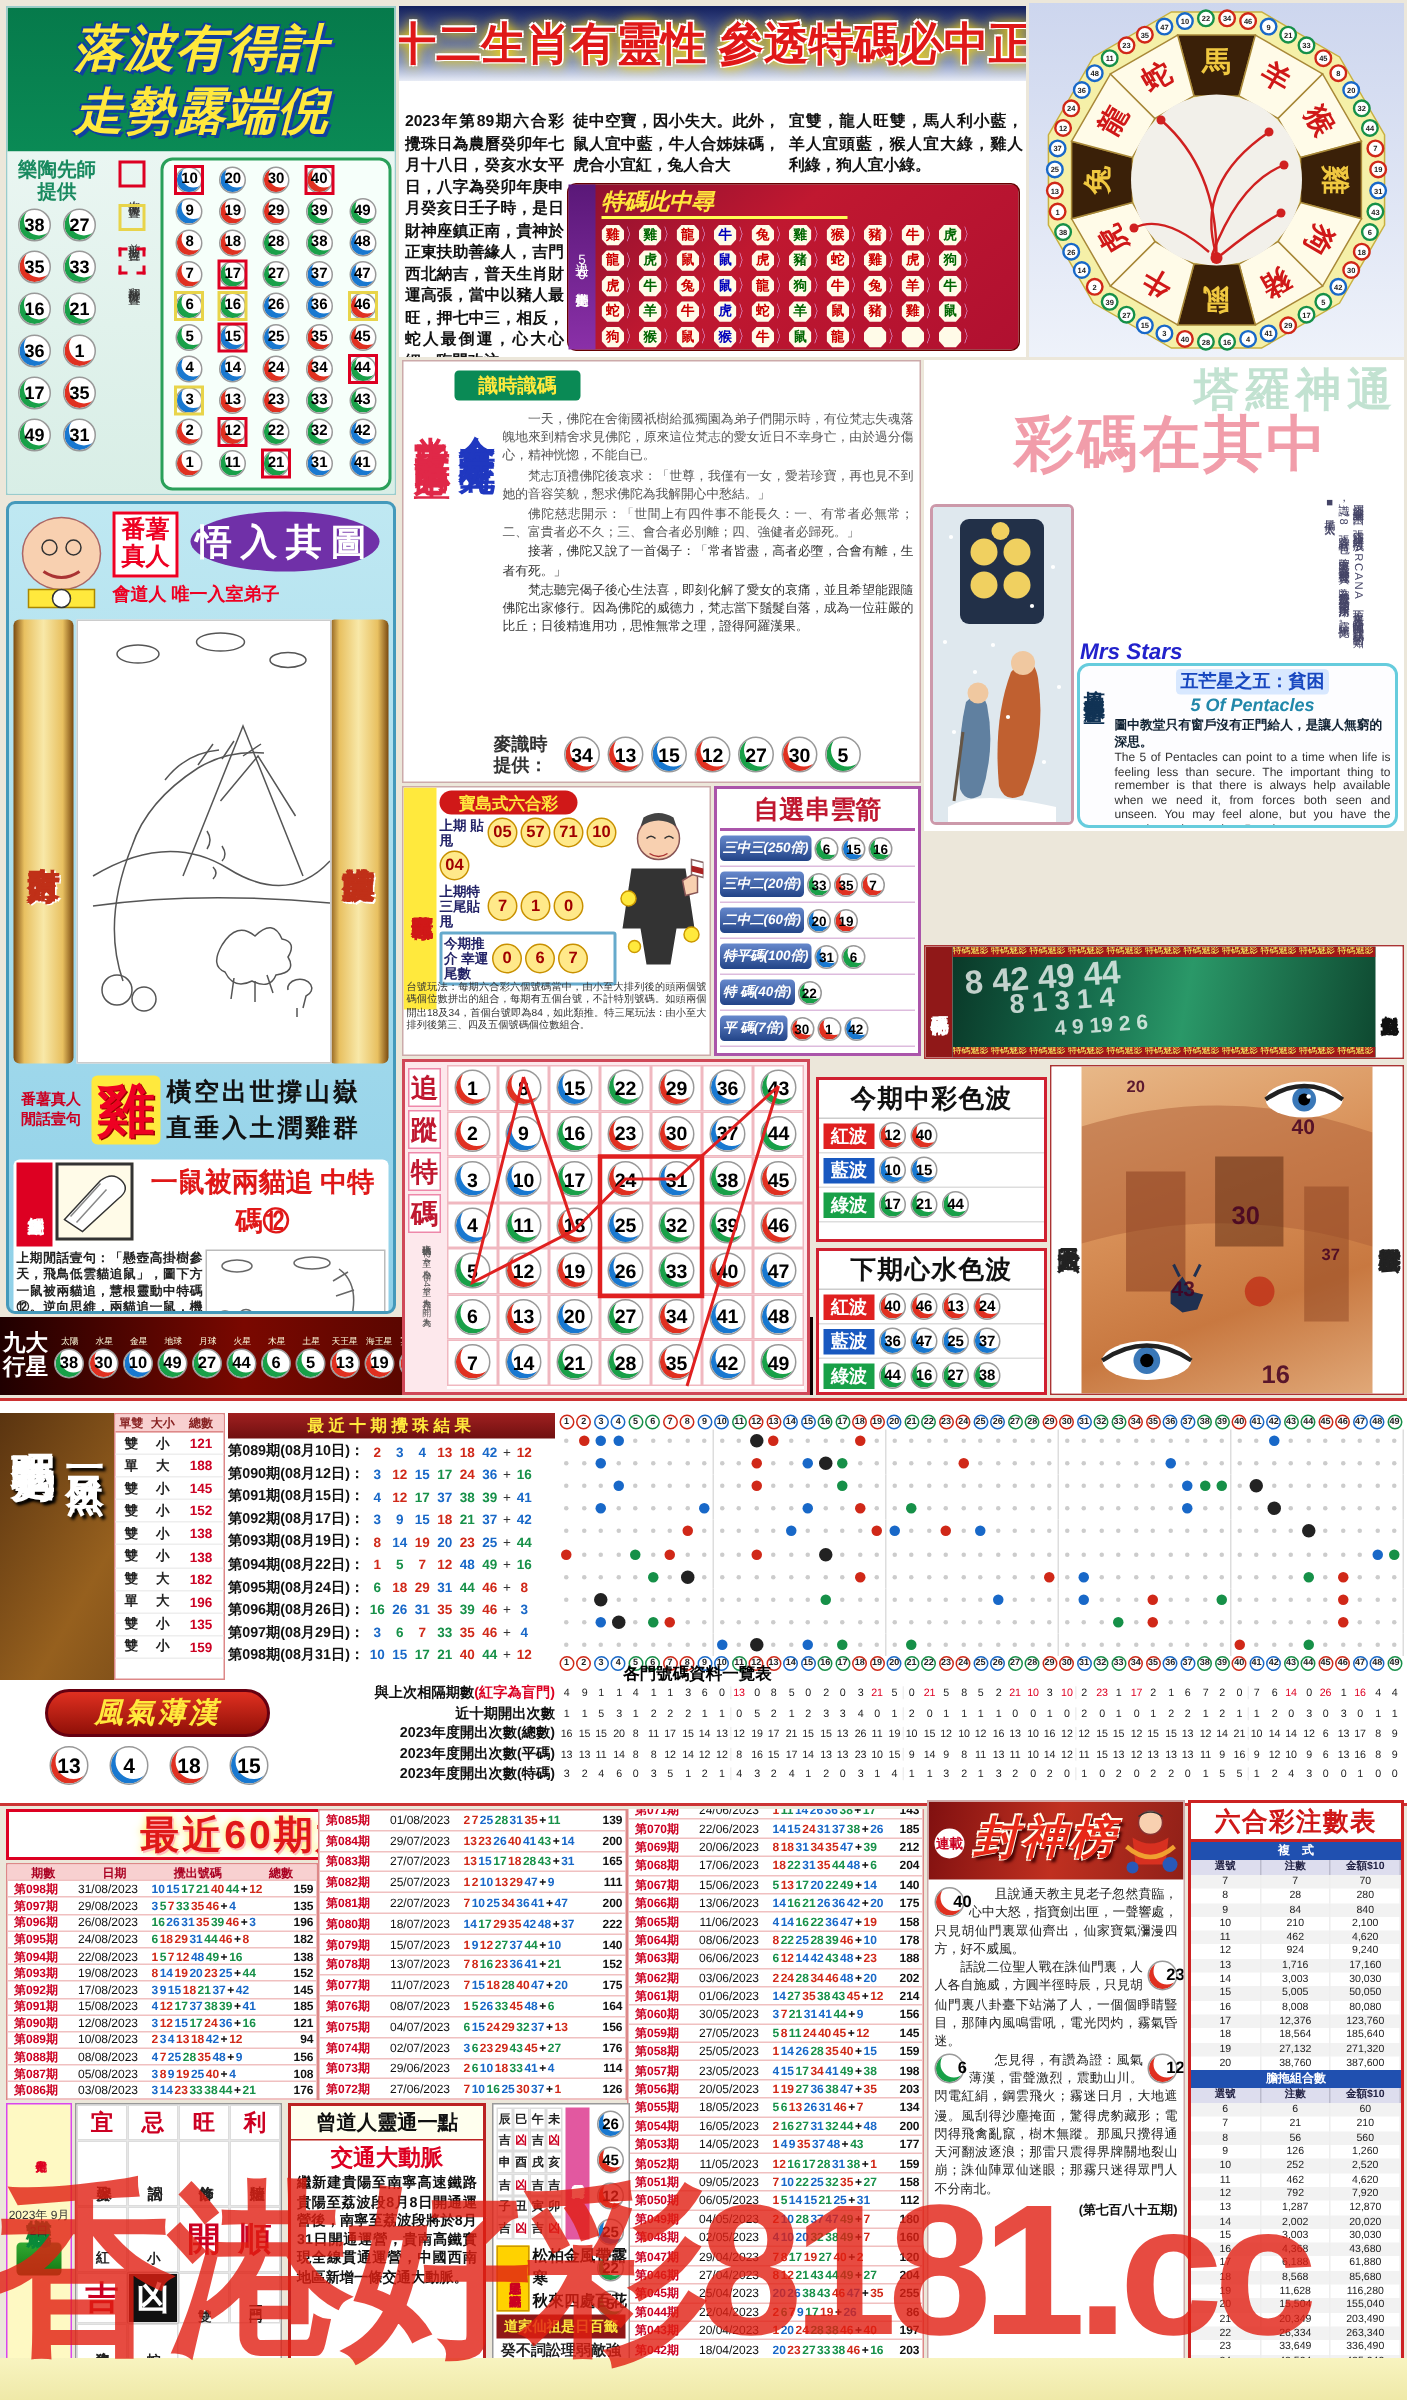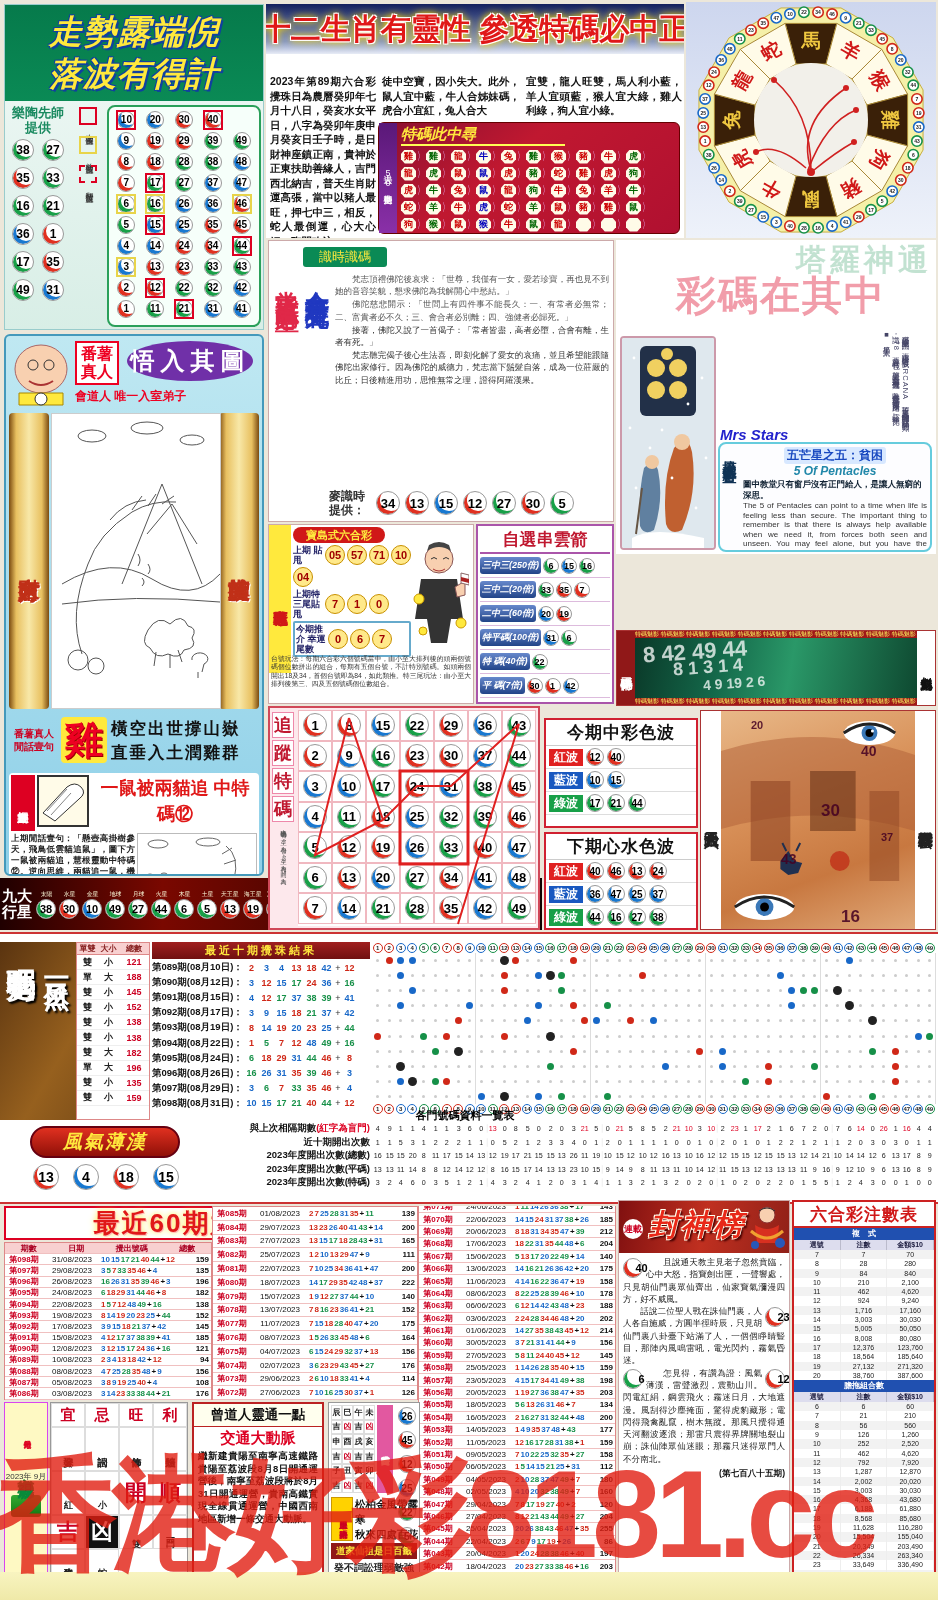--- a/index.html
+++ b/index.html
@@ -69,21 +69,21 @@
 #lp-last-pic{position:absolute;left:128px;top:60px;right:2px;bottom:2px;background:#fff;border:1px solid #bbb}
 
 #planets{left:0;top:878px;width:542px;height:52px;background:linear-gradient(90deg,#200000,#7a0800 30%,#3a0400 70%,#100000);display:flex;align-items:center}
 #planets-title{width:34px;font-size:15px;font-weight:900;color:#fff;line-height:16px;text-align:center;flex:none}
 #planets-row{flex:1;display:flex;align-items:flex-end;gap:3px;padding:0 2px}
 .planet{display:flex;flex-direction:column;align-items:center;flex:none}
 .planet .lb{font-size:6.5px;color:#ffd;white-space:nowrap;transform:scale(.9)}
 #planets-right{width:30px;font-size:13px;font-weight:900;color:#ffe93d;line-height:14px;text-align:center;flex:none}
 
 #shishi{left:268px;top:240px;width:346px;height:282px;background:#fff;border:1px solid #caa;padding:3px}
-#shishi-badge{position:absolute;left:34px;top:6px;width:84px;height:20px;background:#0a8a55;color:#ffe93d;font-weight:400;font-size:13px;display:flex;align-items:center;justify-content:center;border-radius:3px}
+#shishi-badge{position:absolute;left:34px;top:6px;width:84px;height:20px;background:#0a8a55;color:#ffe93d;font-weight:700;font-size:13px;display:flex;align-items:center;justify-content:center;border-radius:3px}
 .bigvrt{position:absolute;writing-mode:vertical-rl;text-orientation:upright;font-weight:900;line-height:1}
 #shishi-txt{position:absolute;left:66px;top:32px;right:4px;bottom:40px;font-size:8.5px;line-height:12.2px;color:#555;text-align:justify}
 #shishi-txt p{text-indent:2em;margin-bottom:1px}
 #shishi-foot{position:absolute;left:60px;bottom:4px;right:2px;display:flex;align-items:center;gap:3px}
 #shishi-foot .lb{font-size:12px;font-weight:900;color:#333;width:44px;line-height:14px}
 
 #laofeng{left:268px;top:524px;width:206px;height:180px;background:#fff;border:1px solid #caa}
 #lf-side{position:absolute;left:0;top:0;width:22px;height:148px;background:#ffe93d;display:flex;align-items:center;justify-content:center}
 #lf-side .t{writing-mode:vertical-rl;text-orientation:upright;font-size:15px;font-weight:900;color:#d01818}
 #lf-badge{position:absolute;left:24px;top:2px;width:92px;height:16px;background:#d01818;color:#ffe93d;font-size:11px;font-weight:900;display:flex;align-items:center;justify-content:center;border-radius:8px}
@@ -249,22 +249,22 @@
 #watermark{position:absolute;left:-6px;top:1434px;width:960px;font-size:124px;font-weight:900;color:rgba(225,30,18,.80);white-space:nowrap;letter-spacing:-6px;z-index:50;line-height:160px;pointer-events:none;font-family:"Liberation Sans","DejaVu Sans",sans-serif}
 svg{display:block}
 </style>
 </head>
 <body>
 
 <div class="page">
 
   <div class="sec" id="tl">
     <div id="tl-head">
+      <div>落波有得計</div>
       <div>走勢露端倪</div>
-      <div>落波有得計</div>
     </div>
     <div id="tl-body">
       <div id="tl-provider">樂陶先師 提供</div>
       <div id="tl-pairs">
           <span class="ball g s22">38</span>
           <span class="ball g s22">27</span>
           <span class="ball r s22">35</span>
           <span class="ball g s22">33</span>
           <span class="ball g s22">16</span>
           <span class="ball g s22">21</span>
@@ -873,20 +873,21 @@
         </div>
       </div>
     <div id="planets-right">觀星探碼</div>
   </div>
 
   <div class="sec" id="shishi">
     <div id="shishi-badge">識時識碼</div>
     <div class="bigvrt" style="left:6px;top:30px;font-size:24px;color:#e02848;letter-spacing:3px;height:250px">常者皆盡高必墮</div>
     <div class="bigvrt" style="left:36px;top:30px;font-size:24px;color:#2038c0;letter-spacing:3px;height:250px">合會有離生有死</div>
     <div id="shishi-txt">
+        <p>一天，佛陀在舍衛國祇樹給孤獨園為弟子們開示時，有位梵志失魂落魄地來到精舍求見佛陀，原來這位梵志的愛女近日不幸身亡，由於過分傷心，精神恍惚，不能自已。</p>
         <p>梵志頂禮佛陀後哀求：「世尊，我僅有一女，愛若珍寶，再也見不到她的音容笑貌，懇求佛陀為我解開心中愁結。」</p>
         <p>佛陀慈悲開示：「世間上有四件事不能長久：一、有常者必無常；二、富貴者必不久；三、會合者必別離；四、強健者必歸死。」</p>
         <p style="color: rgb(51, 51, 51);">接著，佛陀又說了一首偈子：「常者皆盡，高者必墮，合會有離，生者有死。」</p>
         <p style="color: rgb(51, 51, 51);">梵志聽完偈子後心生法喜，即刻化解了愛女的哀痛，並且希望能跟隨佛陀出家修行。因為佛陀的威德力，梵志當下鬚髮自落，成為一位莊嚴的比丘；日後精進用功，思惟無常之理，證得阿羅漢果。</p>
       </div>
     <div id="shishi-foot">
       <div class="lb">麥識時 提供：</div>
       <div id="shishi-balls" style="display:flex;gap:5px">
           <span class="ball r s24">34</span>
           <span class="ball r s24">13</span>

